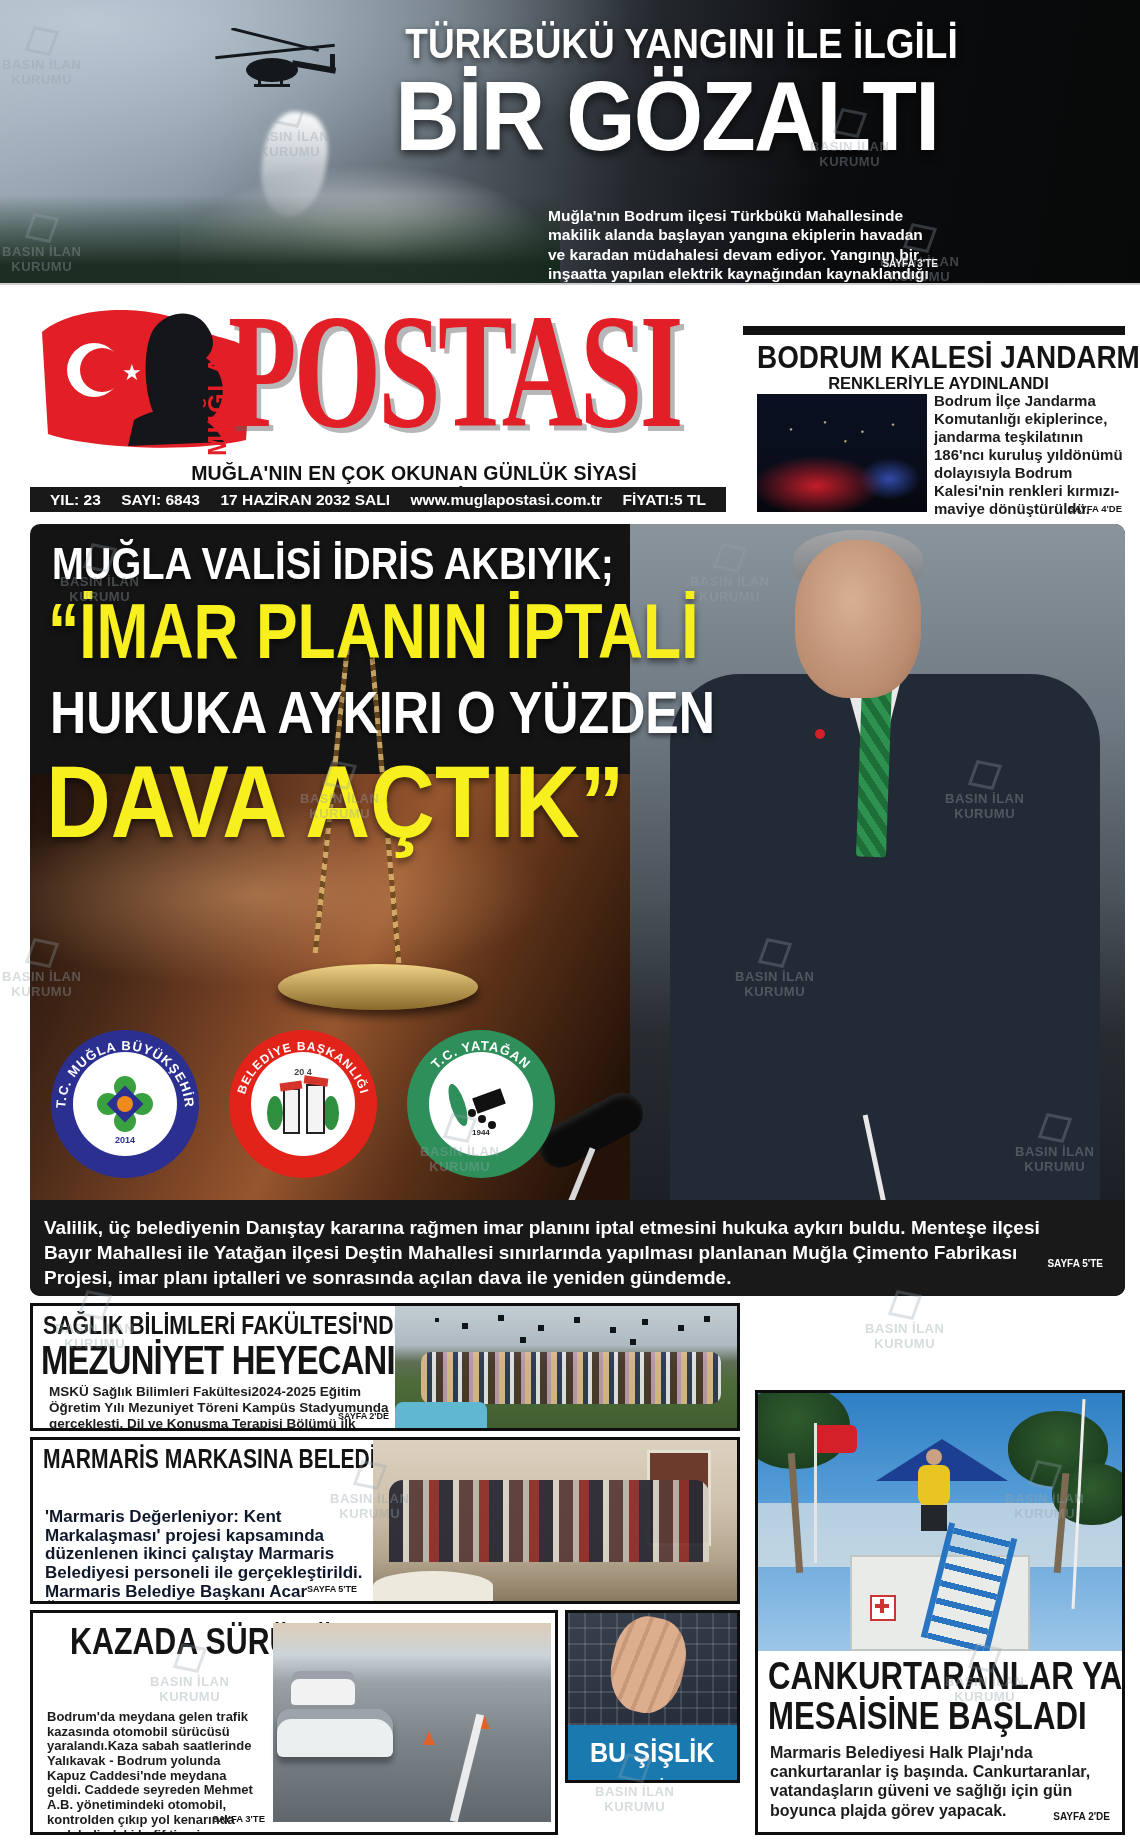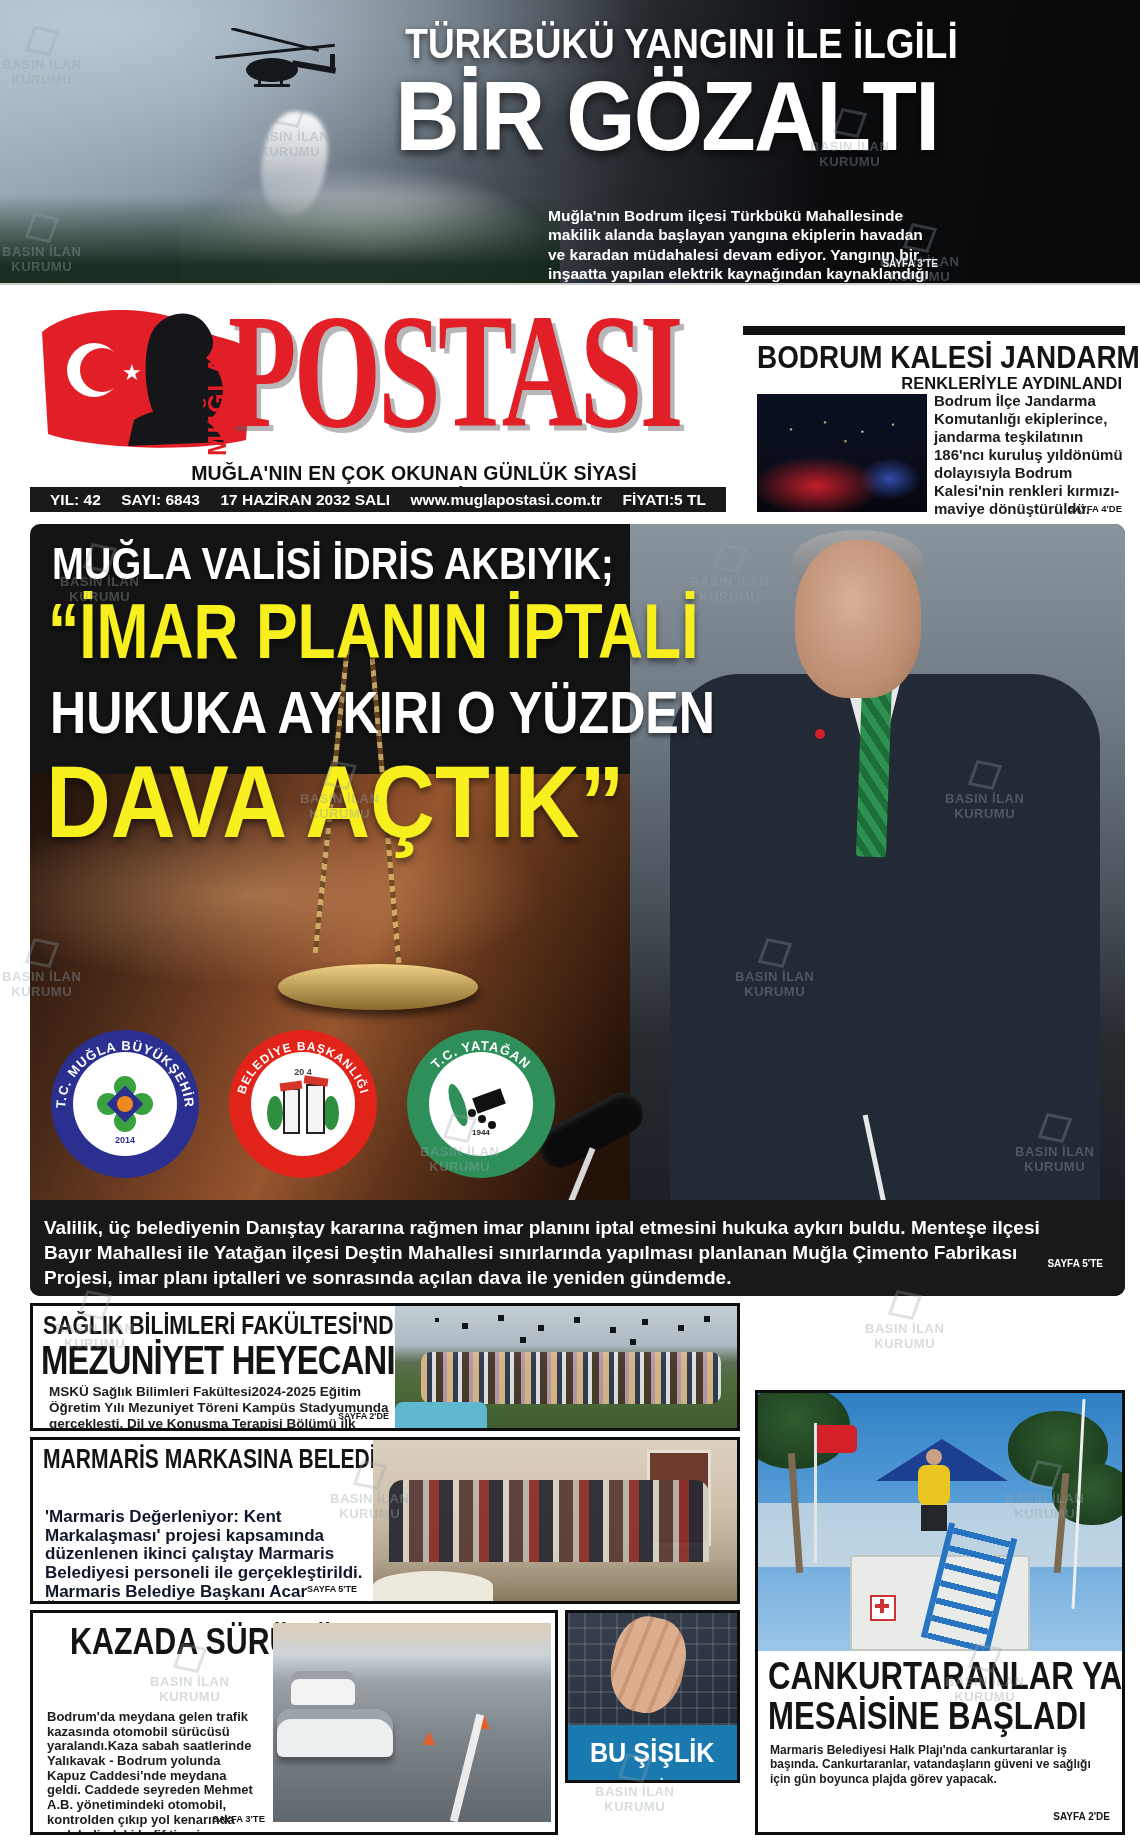--- a/index.html
+++ b/index.html
@@ -38,21 +38,21 @@
   #postasi{left:228px;top:290px;font-family:"Liberation Serif",serif;font-weight:700;font-size:122px;
       line-height:1;color:#e21e26;letter-spacing:-3px;transform:scale(.92,1.33);transform-origin:left top;
       text-shadow:5px 4px 0 rgba(95,95,100,.45);}
   #slogan{left:183px;top:462px;width:462px;text-align:center;font-size:19.5px;color:#111;letter-spacing:.2px;}
   #infobar{left:30px;top:487px;width:696px;height:25px;background:#191919;color:#fff;display:flex;
       align-items:center;justify-content:space-between;padding:0 20px;box-sizing:border-box;font-size:15.5px;}
 
   
   #bodrum-rule{left:743px;top:326px;width:382px;height:9px;background:#111;}
   #bodrum-h1{left:757px;top:340px;font-size:31px;color:#141414;}
-  #bodrum-h2{left:755px;top:374px;width:367px;text-align:right;font-size:16.5px;color:#141414;}
+  #bodrum-h2{left:755px;top:374px;width:367px;text-align:center;font-size:16.5px;color:#141414;}
   #bodrum-photo{left:757px;top:394px;width:170px;height:118px;background:
       radial-gradient(90px 42px at 35% 78%, rgba(205,30,42,.95), rgba(205,30,42,0) 72%),
       radial-gradient(44px 30px at 78% 72%, rgba(60,90,205,.8), rgba(60,90,205,0) 70%),
       radial-gradient(3px 3px at 20% 30%, #ffe9a8, transparent 60%),
       radial-gradient(3px 3px at 40% 24%, #ffe9a8, transparent 60%),
       radial-gradient(3px 3px at 62% 32%, #fff4c8, transparent 60%),
       radial-gradient(3px 3px at 80% 26%, #ffe9a8, transparent 60%),
       radial-gradient(3px 3px at 52% 40%, #ffdf90, transparent 60%),
       linear-gradient(180deg,#0a1022 0%,#0a0e1c 55%,#05070d 100%);}
   #bodrum-text{left:934px;top:392px;width:190px;font-size:15px;line-height:1.2;color:#1c1c1c;}
@@ -170,21 +170,21 @@
       background:repeating-linear-gradient(0deg, #1f6fc0 0 6px, transparent 6px 18px);
       border-left:6px solid #1f6fc0;border-right:6px solid #1f6fc0;transform:rotate(14deg);opacity:.95;}
   #boxR .guard-head{position:absolute;left:168px;top:56px;width:16px;height:16px;border-radius:50%;background:#caa183;}
   #boxR .guard-body{position:absolute;left:160px;top:72px;width:32px;height:40px;border-radius:8px;background:#e8c520;}
   #boxR .guard-legs{position:absolute;left:163px;top:112px;width:26px;height:26px;background:#23262b;}
   #boxR .fpole{position:absolute;left:56px;top:30px;width:3px;height:140px;background:#e5e5e5;}
   #boxR .flag{position:absolute;left:59px;top:32px;width:40px;height:28px;background:#d42028;border-radius:0 6px 6px 0;}
   #boxR .fpole2{position:absolute;right:42px;top:6px;width:3px;height:210px;background:#eee;transform:rotate(3deg);}
   #boxR .h1{position:absolute;left:10px;top:262px;font-size:38px;color:#141414;}
   #boxR .h2{position:absolute;left:10px;top:302px;font-size:38px;color:#141414;}
-  #boxR .body{position:absolute;left:12px;top:350px;width:344px;font-size:12px;line-height:1.2;color:#1c1c1c;}
+  #boxR .body{position:absolute;left:12px;top:350px;width:344px;font-size:16px;line-height:1.2;color:#1c1c1c;}
   #boxR .ref{position:absolute;right:12px;top:418px;font-size:10px;color:#141414;}
 
   
   .wm{position:absolute;z-index:50;color:rgba(150,162,172,.38);font-weight:900;font-size:13px;line-height:1.15;
       text-align:center;white-space:pre-line;letter-spacing:.5px;pointer-events:none;}
   .wm .cube{display:block;width:20px;height:20px;border:3px solid rgba(150,162,172,.3);margin:0 auto 4px auto;
       transform:rotate(12deg) skewX(-8deg);}
   .badge text{font-family:"Liberation Sans",sans-serif;font-weight:900;}
 </style>
 </head>
@@ -221,21 +221,21 @@
     <circle cx="58" cy="72" r="27" fill="#ffffff"></circle>
     <circle cx="66" cy="72" r="22" fill="#e21e26"></circle>
     <text x="86" y="82" font-size="22" fill="#ffffff">★</text>
     <path d="M120,28 C136,10 162,12 172,30 C180,42 178,52 170,60 C186,72 192,92 182,112 C168,134 138,138 122,122 C108,106 104,46 120,28 Z" fill="#15161a"></path>
     <path d="M98,122 C130,102 172,112 188,144 L92,148 Z" fill="#15161a"></path>
   </svg>
   <div id="mugla-vert" class="abs hl">MUĞLA</div>
   <div id="postasi" class="abs">POSTASI</div>
   <div id="slogan" class="abs serifb">MUĞLA'NIN EN ÇOK OKUNAN GÜNLÜK SİYASİ GAZETESİ</div>
   <div id="infobar" class="abs hl">
-    <span>YIL: 42</span>
+    <span>YIL: 23</span>
     <span>SAYI: 6843</span>
     <span>17 HAZİRAN 2032 SALI</span>
     <span>www.muglapostasi.com.tr</span>
     <span>FİYATI:5 TL</span>
   </div>
 
   <div id="bodrum-rule" class="abs"></div>
   <div id="bodrum-h1" class="abs hl"><span class="cx" style="transform:scaleX(.9);">BODRUM KALESİ JANDARMA</span></div>
   <div id="bodrum-h2" class="abs hl">RENKLERİYLE AYDINLANDI</div>
   <div id="bodrum-photo" class="abs"></div>

